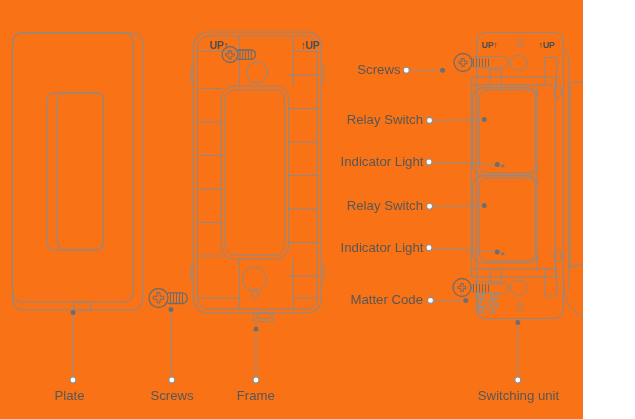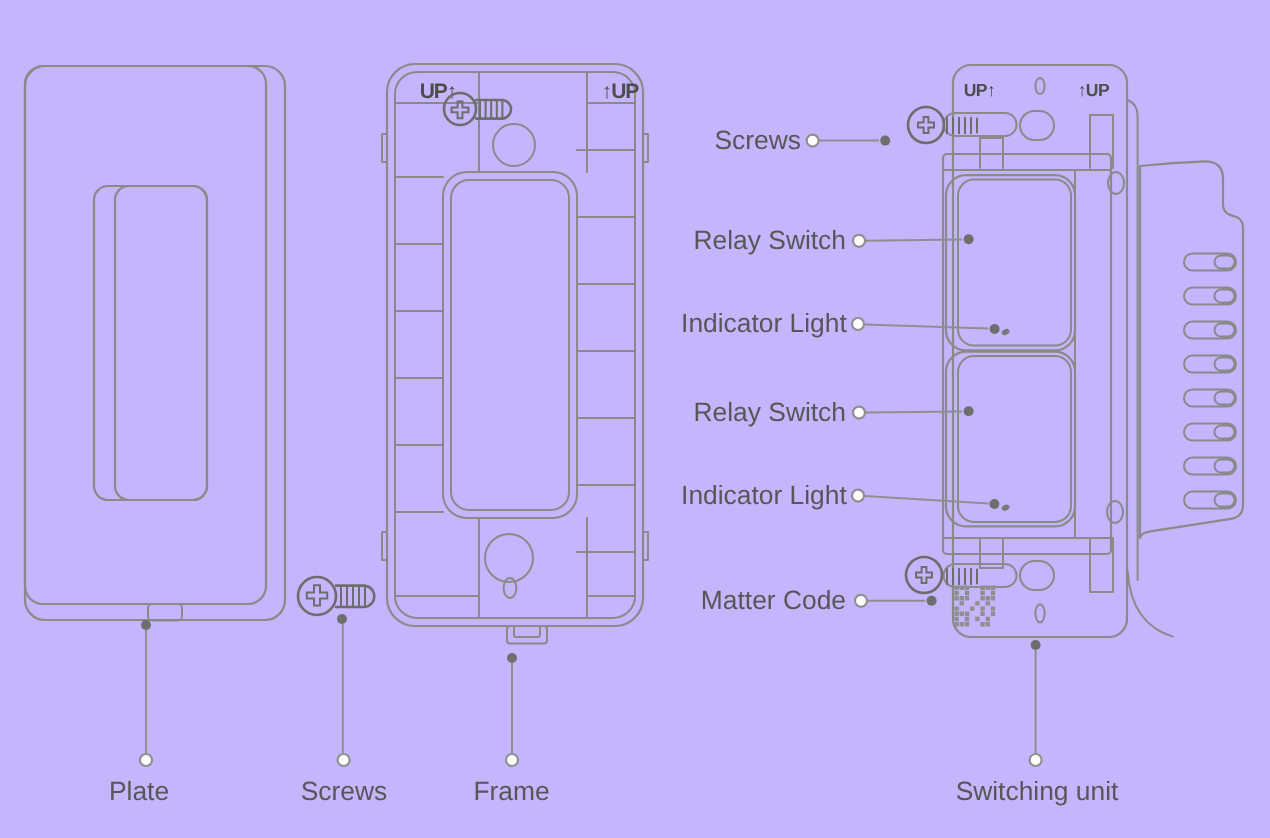--- a/index.html
+++ b/index.html
@@ -1,16 +1,16 @@
 <!DOCTYPE html>
 <html><head>
 <meta charset="utf-8">
 <style>
   html,body{margin:0;padding:0;background:#ffffff;}
-  .stage{position:relative;width:635px;height:419px;background:#c4b5fd;overflow:hidden;}
+  .stage{position:relative;width:583px;height:419px;background:#f97316;overflow:hidden;}
   svg{display:block;}
   .ln{stroke:#8a8a8a;fill:none;stroke-width:1.1;stroke-linejoin:round;stroke-linecap:round;}
   .lnt{stroke:#8a8a8a;fill:none;stroke-width:1;stroke-linejoin:round;stroke-linecap:round;}
   .scr{stroke:#6d6d6d;fill:none;stroke-width:1.3;stroke-linejoin:round;stroke-linecap:round;}
   .scrt{stroke:#6d6d6d;fill:none;stroke-width:1;stroke-linecap:round;}
   .leader{stroke:#8f8f8f;fill:none;stroke-width:1;}
   .dot{fill:#6e6e6e;stroke:none;}
   .ring{fill:#ffffff;stroke:#8f8f8f;stroke-width:1.1;}
   .qr{fill:#8f8f8f;stroke:none;}
   .led{fill:#7a7a7a;stroke:none;}

